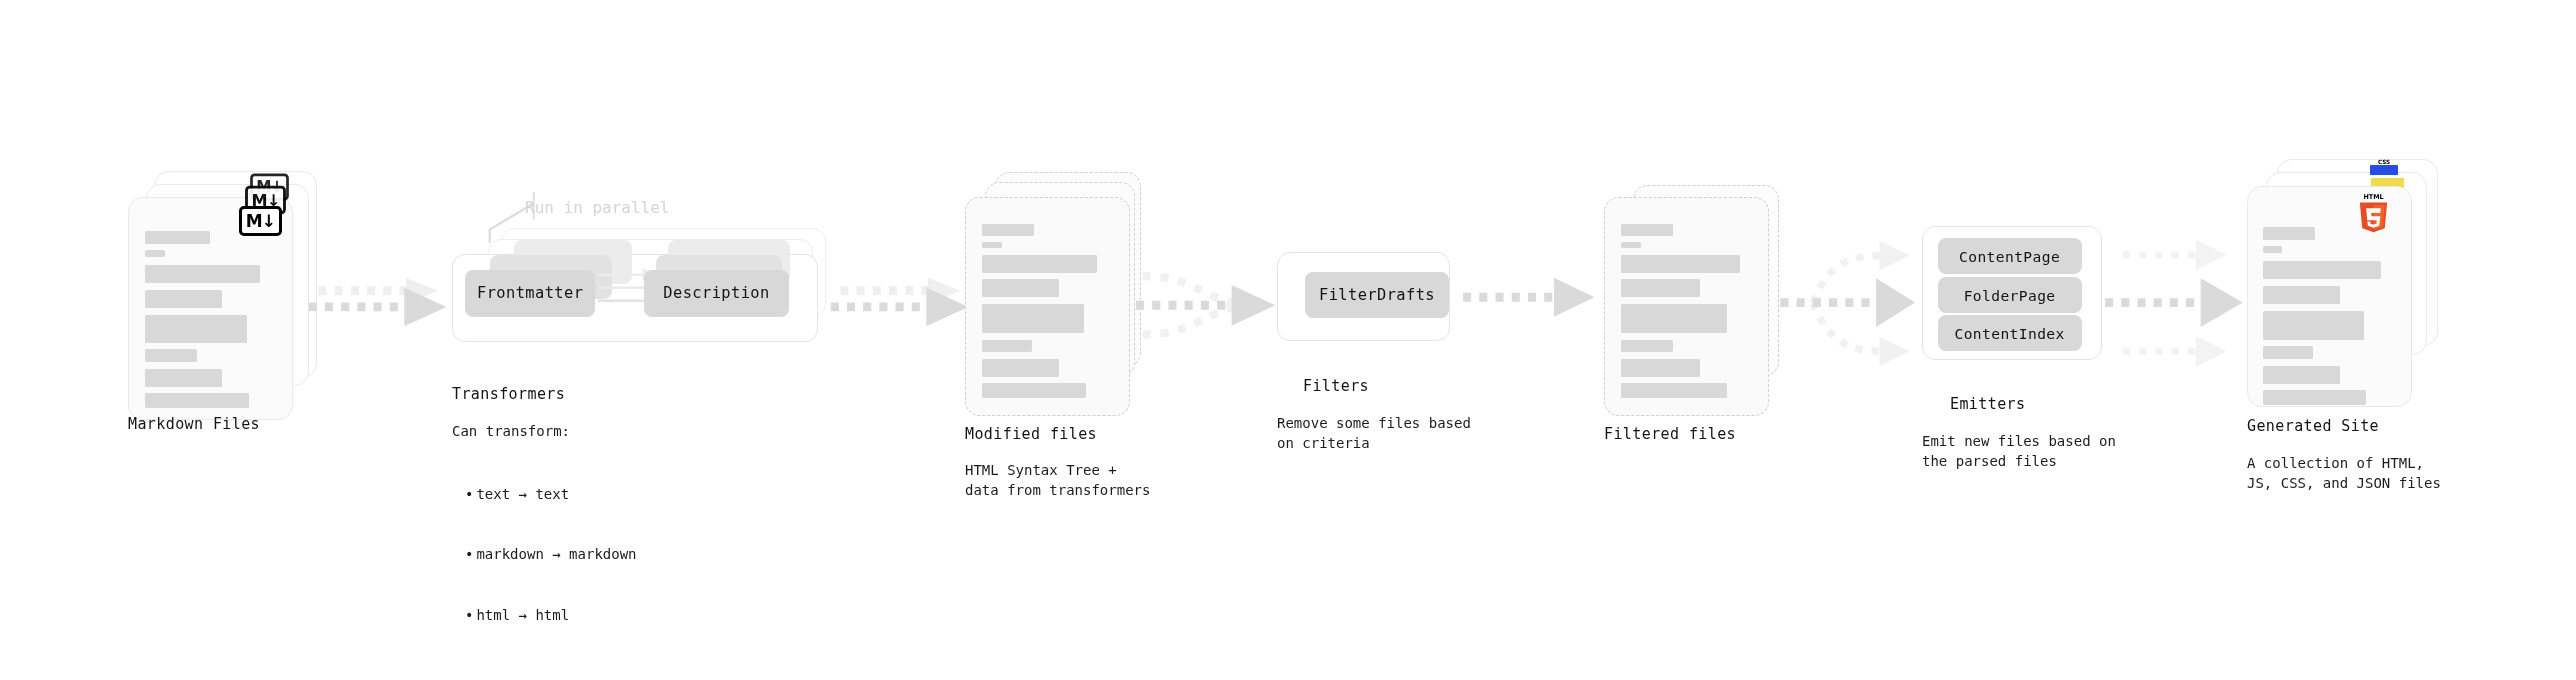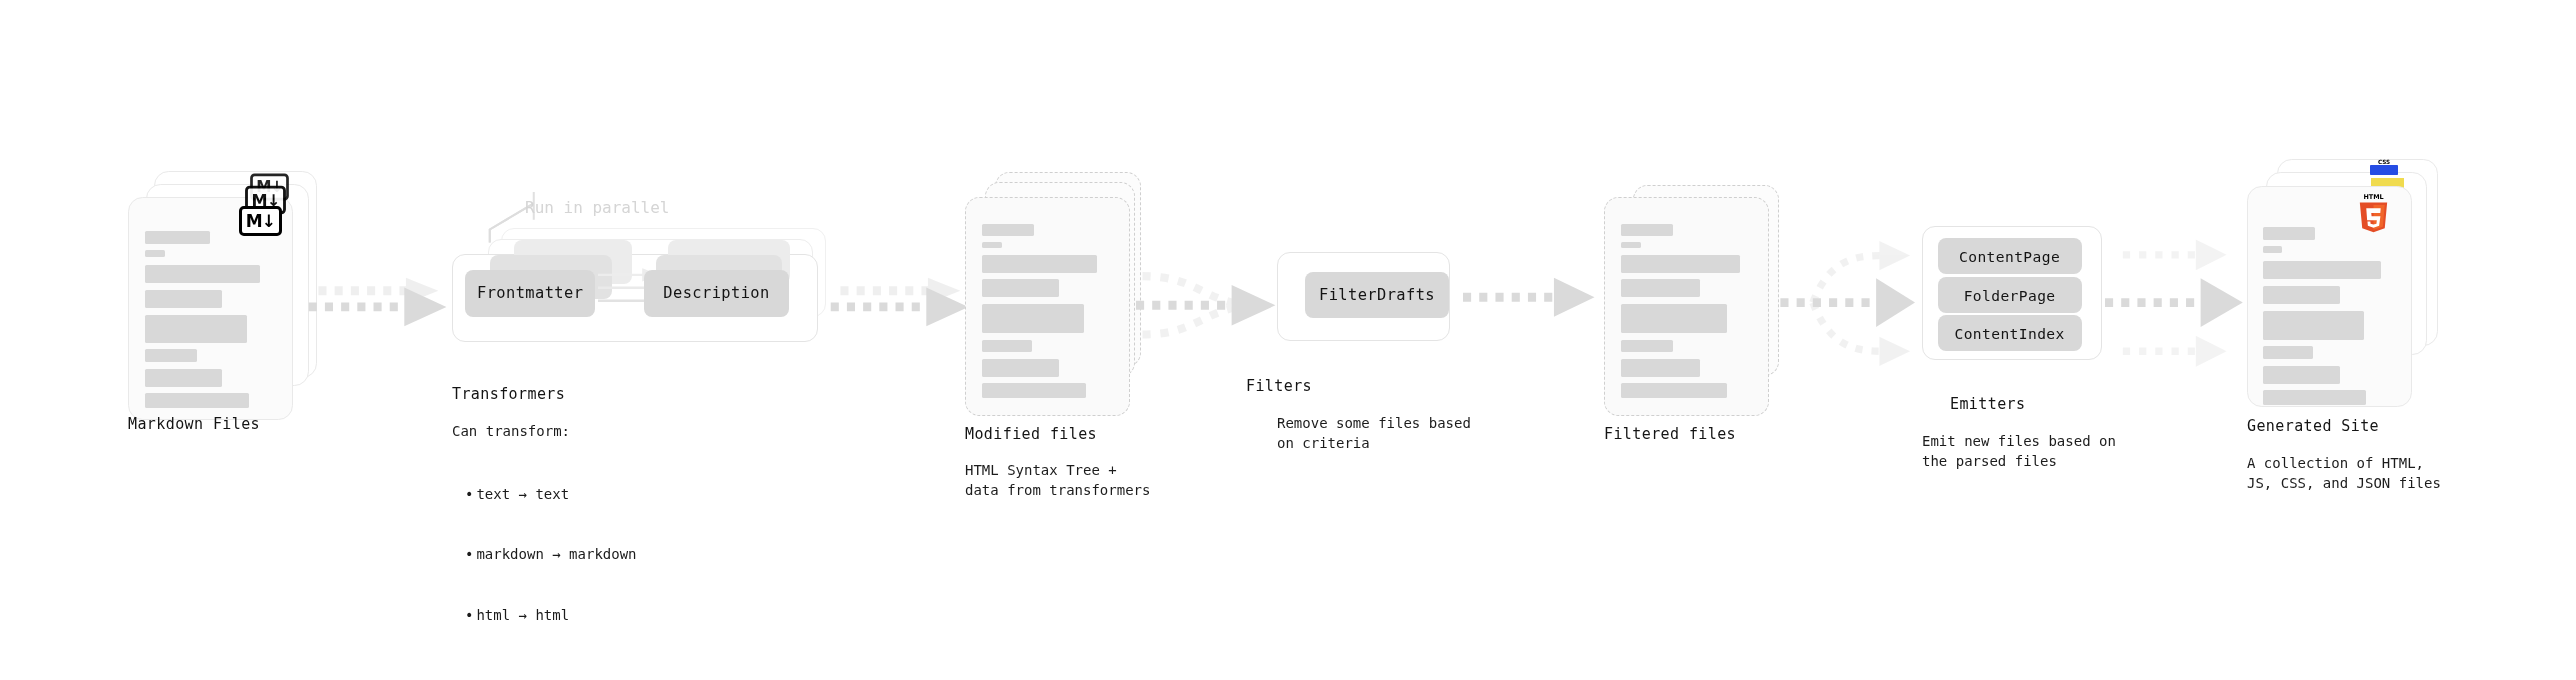--- a/index.html
+++ b/index.html
@@ -237,21 +237,21 @@
       </g>
       <line x1="0" y1="58" x2="126" y2="58" stroke="#dadada" stroke-width="11" stroke-dasharray="10 10"></line>
       <polygon points="118,33 172,58 118,83" fill="#dadada"></polygon>
     </svg>
   </div>
 
   <div class="node">
     <div class="stagebox" style="left:1277px;top:252px;width:173px;height:89px;">
       <div class="chip" style="left:27px;top:18.7px;width:144px;height:46px;">FilterDrafts</div>
     </div>
-    <div class="title" style="left:1246px;top:377px;text-align:center;">Filters</div>
+    <div class="title" style="left:1303px;top:377px;text-align:center;">Filters</div>
     <div class="subtitle" style="left:1277px;top:413px;">Remove some files based
 on criteria</div>
   </div>
 
   <div class="svgwrap" style="left:1463px;top:276px;width:138px;height:49px;">
     <svg width="138" height="49" viewBox="0 0 170 60">
       <line x1="0" y1="26" x2="118" y2="26" stroke="#dadada" stroke-width="11" stroke-dasharray="10 10"></line>
       <polygon points="112,2 162,26 112,50" fill="#dadada"></polygon>
     </svg>
   </div>

